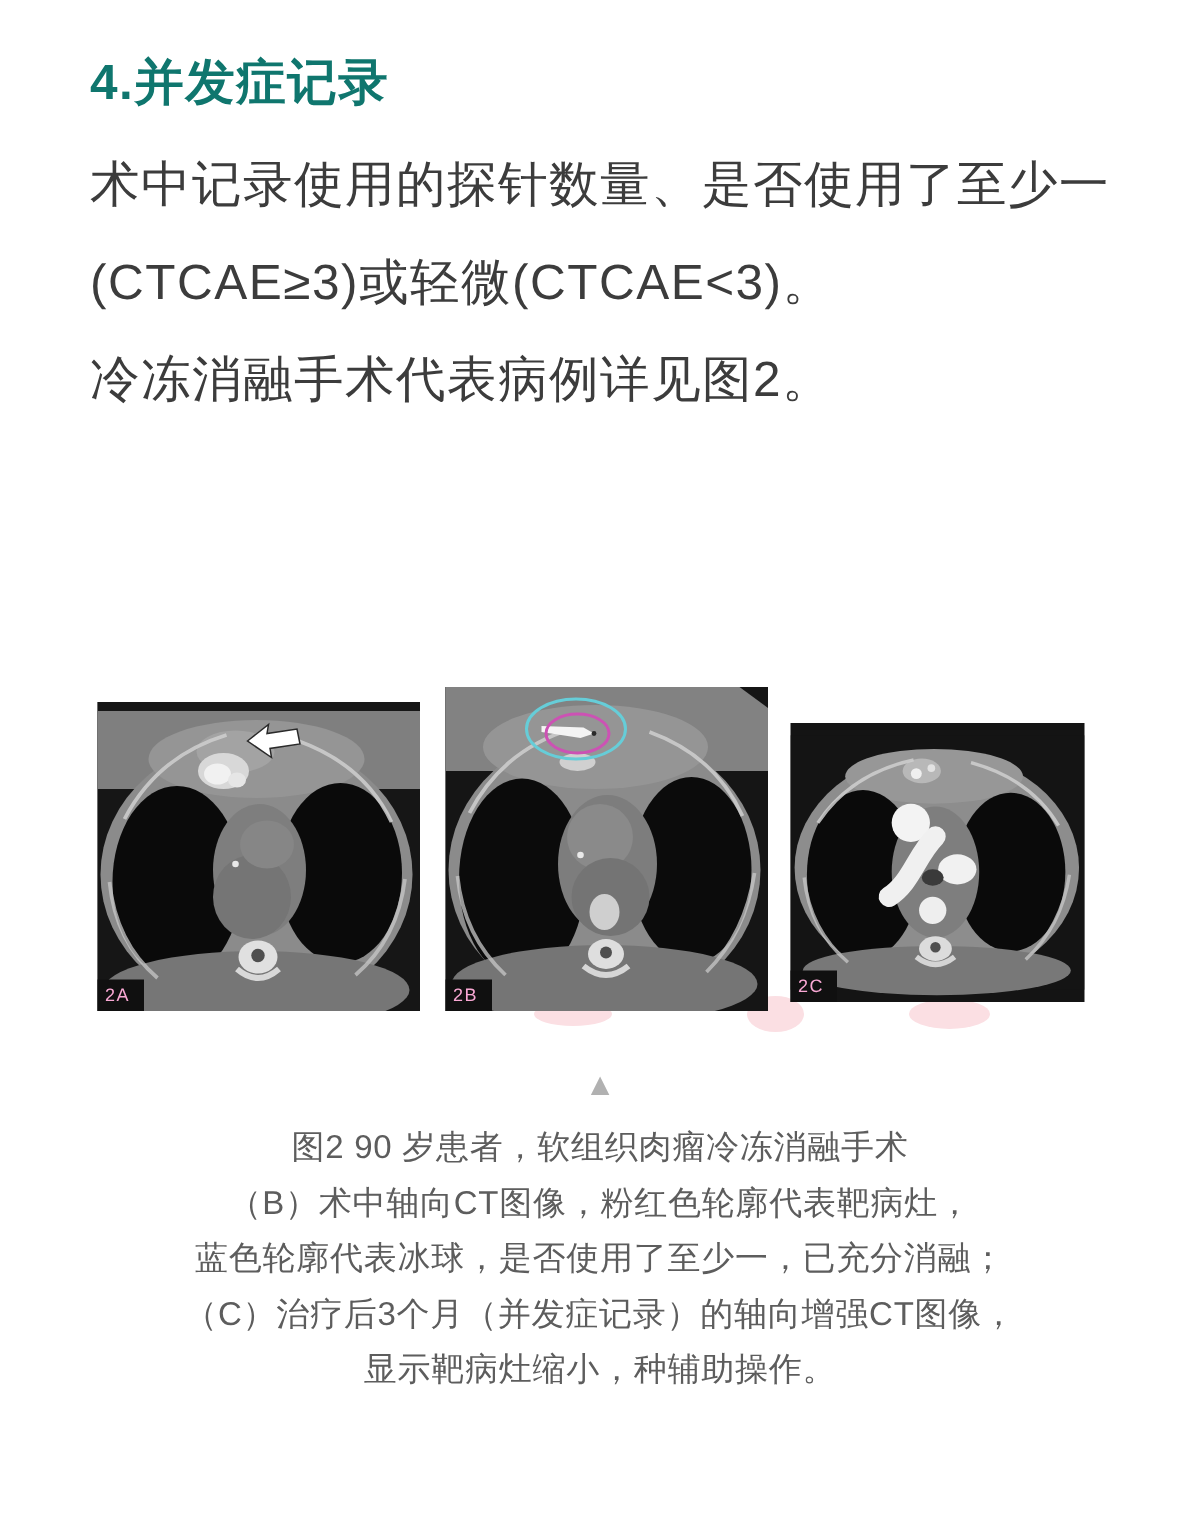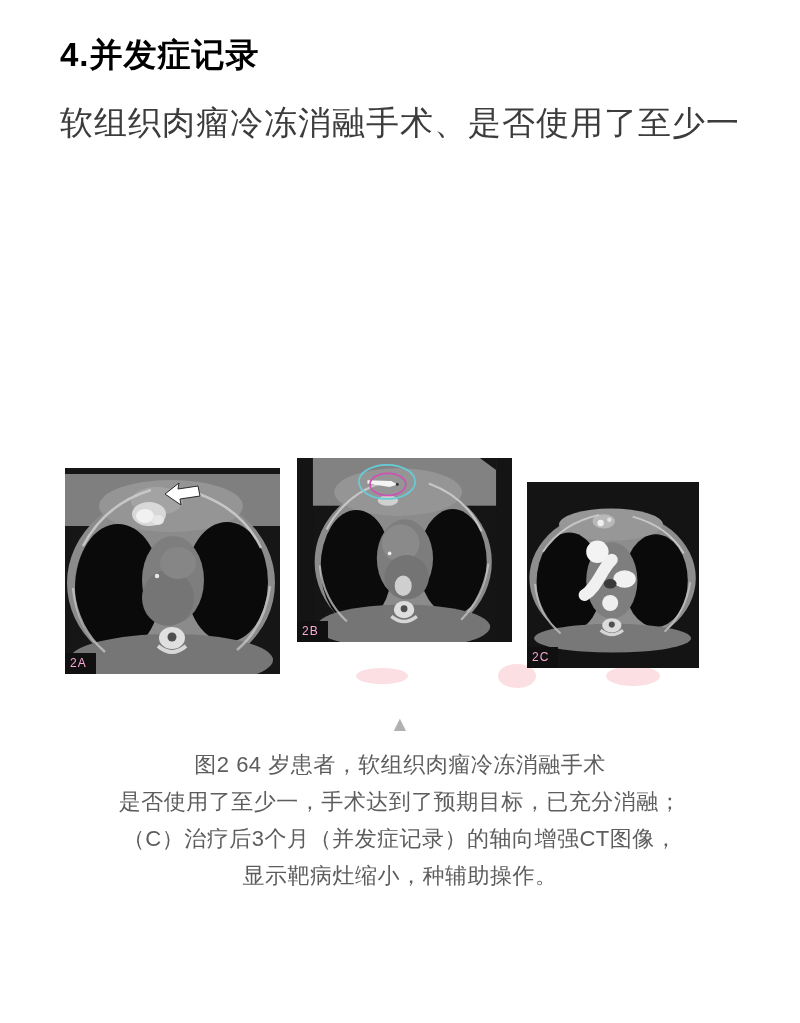--- a/index.html
+++ b/index.html
@@ -2,38 +2,38 @@
 <html lang="zh"><head>
 <meta charset="utf-8">
 <style>
   html,body{margin:0;padding:0;background:#ffffff;}
   .page{
     position:relative;width:800px;height:1023px;background:#ffffff;overflow:hidden;
     font-family:"Liberation Sans","DejaVu Sans",sans-serif;
   }
   .heading{
     position:absolute;left:60px;top:34px;
-    font-size:33px;font-weight:bold;color:#000000;letter-spacing:1px;line-height:42px;
+    font-size:33px;font-weight:bold;color:#0f766e;letter-spacing:1px;line-height:42px;
     white-space:nowrap;
   }
   .body-text{position:absolute;left:60px;top:90px;width:690px;}
   .body-line{
     height:65px;line-height:65px;font-size:33px;color:#3c3c3c;
     letter-spacing:1px;white-space:nowrap;
   }
   .figure-area{position:absolute;left:0;top:440px;width:800px;height:260px;}
   .wm-blob{position:absolute;background:#fbdfe3;border-radius:50%;z-index:0;}
   .wm1{left:498px;top:224px;width:38px;height:24px;}
   .wm2{left:606px;top:226px;width:54px;height:20px;}
   .wm3{left:356px;top:228px;width:52px;height:16px;}
   .ct-panel{position:absolute;z-index:1;background:#141414;}
   .ct-panel svg{display:block;width:100%;height:100%;}
   .panel-a{left:65px;top:28px;width:215px;height:206px;}
-  .panel-b{left:297px;top:18px;width:215px;height:184px;}
-  .panel-c{left:527px;top:42px;width:172px;height:186px;}
+  .panel-b{left:297px;top:18px;width:215px;height:216px;}
+  .panel-c{left:527px;top:42px;width:196px;height:186px;}
   .panel-label{
     position:absolute;left:0;bottom:0;background:#101010;color:#f9a8d4;
     font-size:12px;line-height:12px;padding:4px 9px 5px 5px;letter-spacing:1px;
   }
   .collapse-indicator{
     position:absolute;left:0;top:712px;width:800px;text-align:center;
     font-size:21px;color:#b1b1b1;line-height:24px;
   }
   .caption{position:absolute;left:0;top:746px;width:800px;text-align:center;}
   .caption-line{
@@ -41,21 +41,23 @@
   }
 </style>
 </head>
 <body>
 
 <div class="page">
 
   <div class="heading">4.并发症记录</div>
 
   <div class="body-text">
-    <div class="body-line">软组织肉瘤冷冻消融手术、是否使用了至少一</div>
+    <div class="body-line">术中记录使用的探针数量、是否使用了至少一</div>
+    <div class="body-line">(CTCAE≥3)或轻微(CTCAE&lt;3)。</div>
+    <div class="body-line">冷冻消融手术代表病例详见图2。</div>
   </div>
 
   <div class="figure-area">
     <div class="wm-blob wm1"></div>
     <div class="wm-blob wm2"></div>
     <div class="wm-blob wm3"></div>
 
     <div class="ct-panel panel-a">
       <svg viewBox="0 0 215 206" xmlns="http://www.w3.org/2000/svg">
         <rect width="215" height="206" fill="#161616"></rect>
@@ -141,19 +143,20 @@
         <path d="M 10,104 Q 14,142 42,166" stroke="#c8c8c8" stroke-width="2.5" fill="none" opacity="0.75"></path>
         <path d="M 204,102 Q 198,140 172,164" stroke="#c8c8c8" stroke-width="2.5" fill="none" opacity="0.75"></path>
       </svg>
       <div class="panel-label">2C</div>
     </div>
   </div>
 
   <div class="collapse-indicator">▲</div>
 
   <div class="caption">
-    <div class="caption-line">图2 64 岁患者，软组织肉瘤冷冻消融手术</div>
-    <div class="caption-line">是否使用了至少一，手术达到了预期目标，已充分消融；</div>
+    <div class="caption-line">图2 90 岁患者，软组织肉瘤冷冻消融手术</div>
+    <div class="caption-line">（B）术中轴向CT图像，粉红色轮廓代表靶病灶，</div>
+    <div class="caption-line">蓝色轮廓代表冰球，是否使用了至少一，已充分消融；</div>
     <div class="caption-line">（C）治疗后3个月（并发症记录）的轴向增强CT图像，</div>
     <div class="caption-line">显示靶病灶缩小，种辅助操作。</div>
   </div>
 
 </div>
 
 </body></html>

